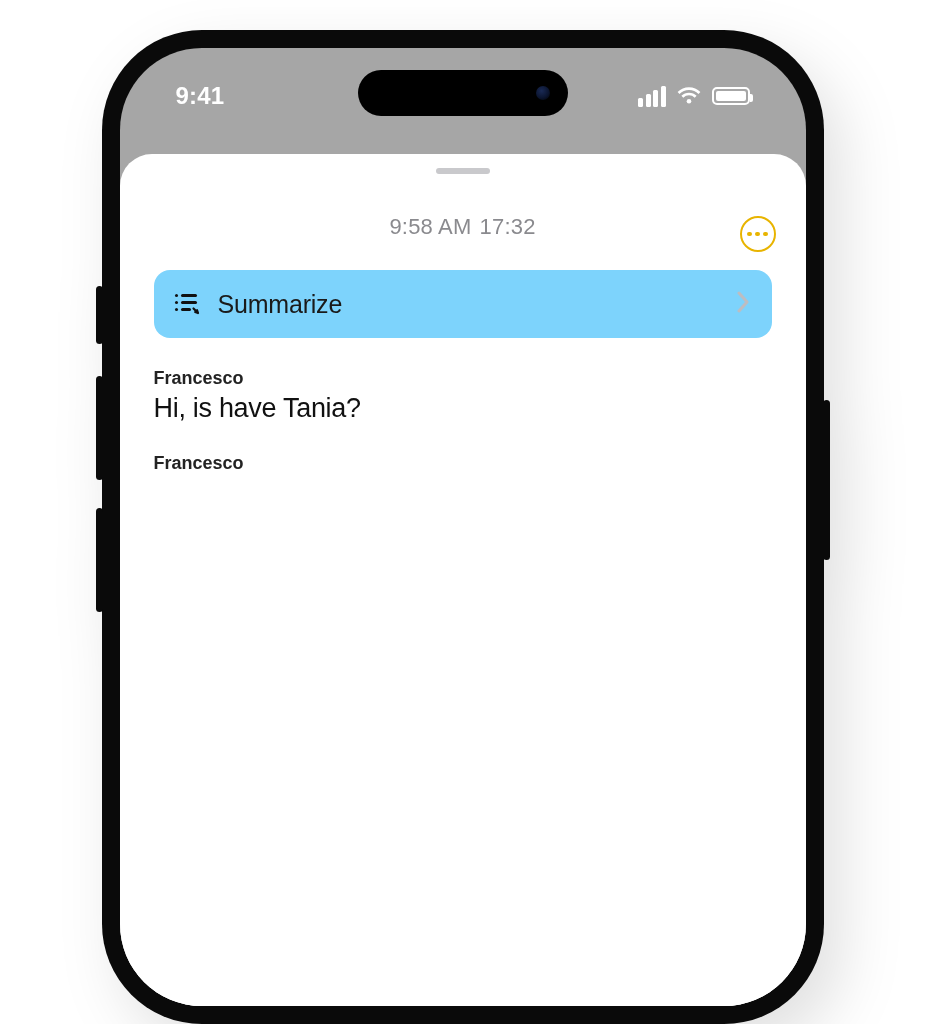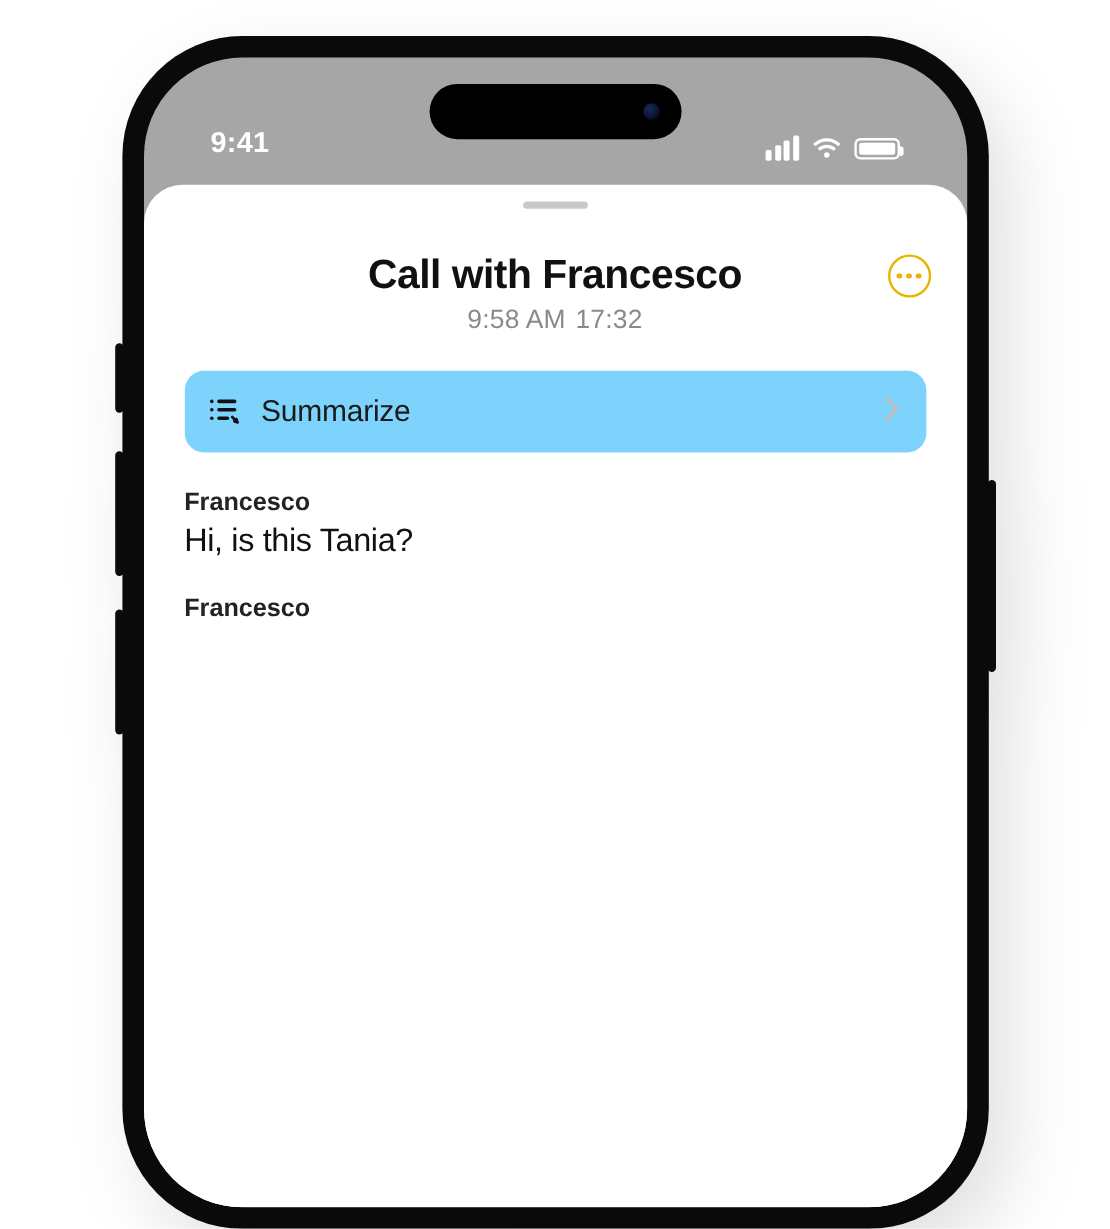--- a/index.html
+++ b/index.html
@@ -61,21 +61,21 @@
     .camera-dot {
       width: 14px;
       height: 14px;
       border-radius: 50%;
       background: radial-gradient(circle at 40% 35%, #1a2a55 0%, #0b1530 55%, #000 100%);
     }
     .status-bar {
       height: 86px;
       display: flex;
       justify-content: space-between;
-      align-items: flex-end;
+      align-items: center;
       padding: 0 56px 0 56px;
       color: #fff;
       position: relative;
       z-index: 2;
       background: transparent;
     }
     .status-time {
       font-size: 24px;
       font-weight: 600;
       letter-spacing: 0.2px;
@@ -162,21 +162,21 @@
     .summarize .sicon { margin-right: 18px; display:flex; }
     .summarize .label {
       font-size: 25px;
       color: #1a1a1a;
       flex: 1;
       letter-spacing: -0.2px;
     }
     .summarize .chev { color: #bdbdc1; }
 
     .transcript { margin-top: 30px; position: relative; }
-    .speaker { font-size: 21px; font-weight: 600; color: #232323; margin-bottom: 2px; }
+    .speaker { font-size: 18px; font-weight: 600; color: #232323; margin-bottom: 2px; }
     .line { font-size: 27px; line-height: 1.32; color: #111; letter-spacing: -0.3px; }
     .block { margin-bottom: 26px; }
 
     .fade {
       position: absolute;
       left: 0; right: 0; bottom: 0;
       height: 120px;
       background: linear-gradient(to bottom, rgba(255,255,255,0) 0%, #fff 75%);
       pointer-events: none;
     }
@@ -217,21 +217,20 @@
             </div>
         </div>
       </div>
 
       <div class="sheet">
         <div class="grabber-wrap">
           <div class="grabber"></div>
         </div>
 
         <div class="header-row">
-          <div class="title">Call with Francesco</div>
           <div class="subtitle">
             <span>9:58 AM</span><span class="sep"></span><span>17:32</span>
           </div>
           <div class="more-btn">
             <span></span>
               <span></span>
               <span></span>
           </div>
         </div>
 
@@ -251,21 +250,21 @@
           <div class="chev">
             <svg width="14" height="22" viewBox="0 0 14 22" fill="none">
               <path d="M3 2 L11 11 L3 20" stroke="#bdbdc1" stroke-width="3" stroke-linecap="round" stroke-linejoin="round"></path>
             </svg>
           </div>
         </div>
 
         <div class="transcript">
           <div class="block">
             <div class="speaker">Francesco</div>
-            <div class="line">Hi, is this Tania?</div>
+            <div class="line">Hi, is have Tania?</div>
           </div>
           <div class="block">
           </div>
           <div class="block">
             <div class="speaker">Francesco</div>
           </div>
         </div>
 
         <div class="fade"></div>
       </div>

